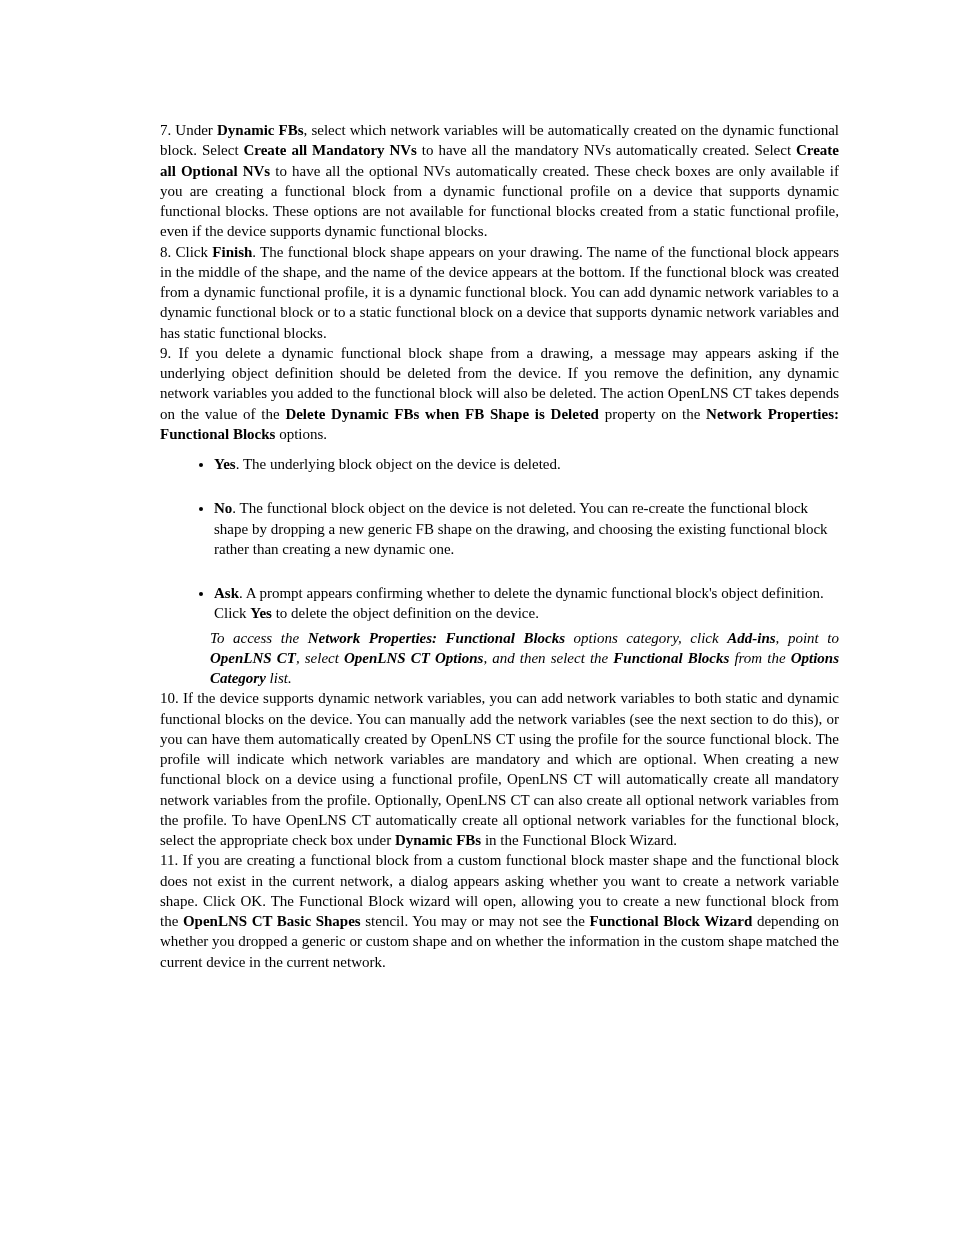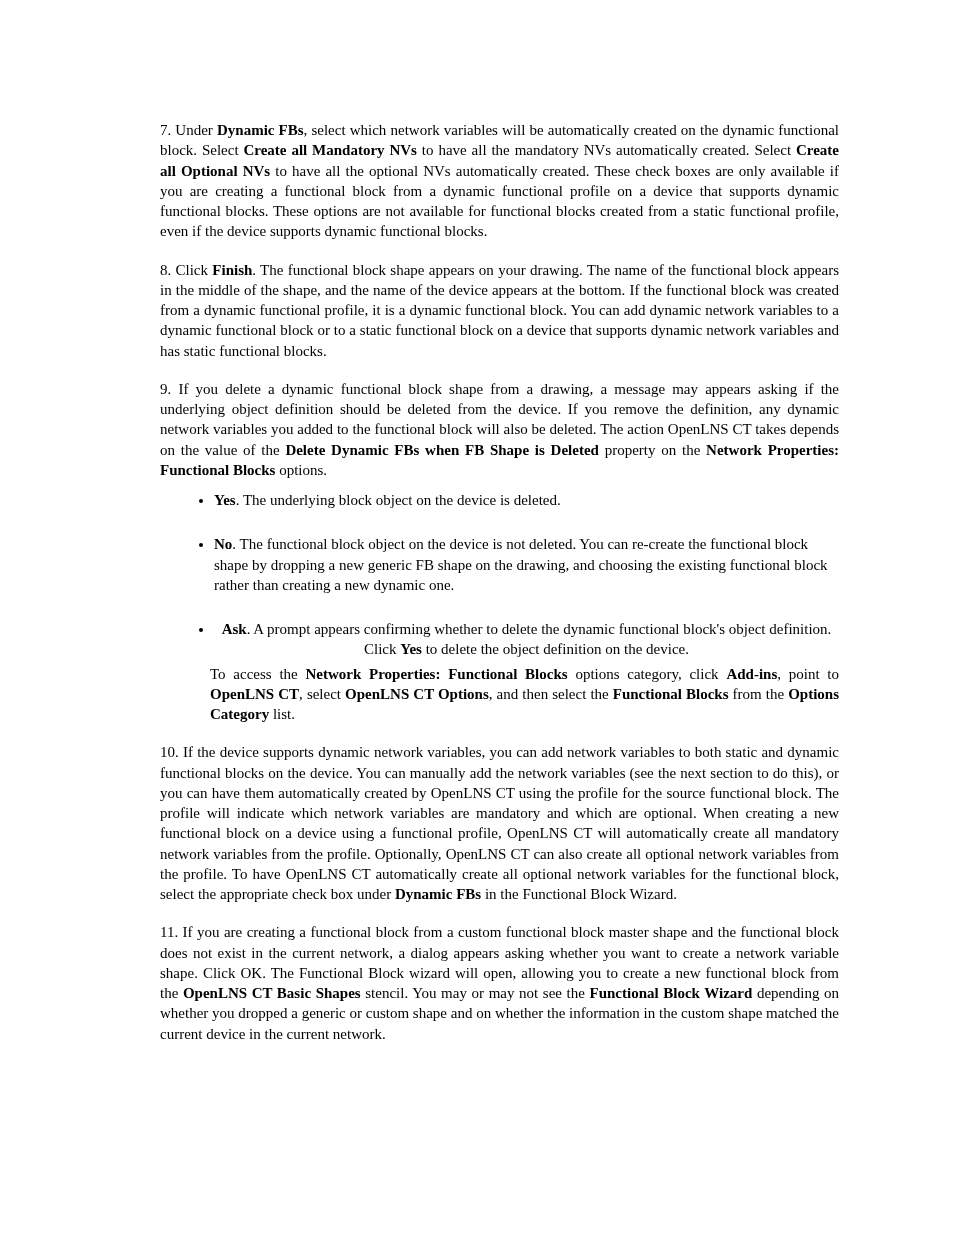--- a/index.html
+++ b/index.html
@@ -28,28 +28,27 @@
   ul.bullets {
     list-style: disc;
     margin: 10px 0 0 0;
     padding-left: 54px;
   }
   ul.bullets li {
     margin-bottom: 24px;
   }
   ul.bullets li.last {
     margin-bottom: 4px;
-    text-align: center;
   }
   .indent-block {
     margin-left: 50px;
     text-align: justify;
   }
-  .sp1 { margin-top: 2px; }
-  .sp2 { margin-top: 18px; }
+  .sp1 { margin-top: 2px; font-style: italic; }
+  .sp2 { }
 </style>
 </head>
 <body>
 
 <div class="page">
 
   <p>
     <span>7. Under </span><span class="bold">Dynamic FBs</span><span>, select which network variables will be automatically created on the dynamic functional block. Select </span><span class="bold">Create all Mandatory NVs</span><span> to have all the mandatory NVs automatically created. Select </span><span class="bold">Create all Optional NVs</span><span> to have all the optional NVs automatically created. These check boxes are only available if you are creating a functional block from a dynamic functional profile on a device that supports dynamic functional blocks. These options are not available for functional blocks created from a static functional profile, even if the device supports dynamic functional blocks.</span>
   </p>
 

